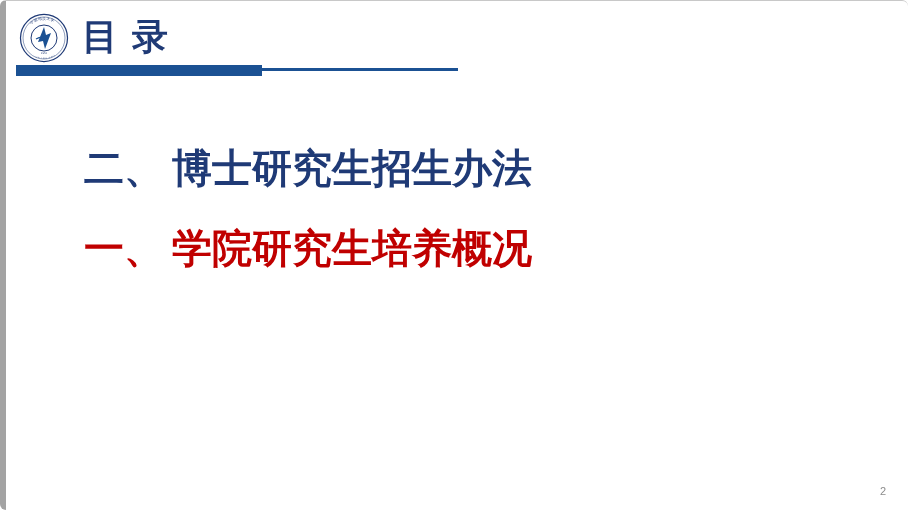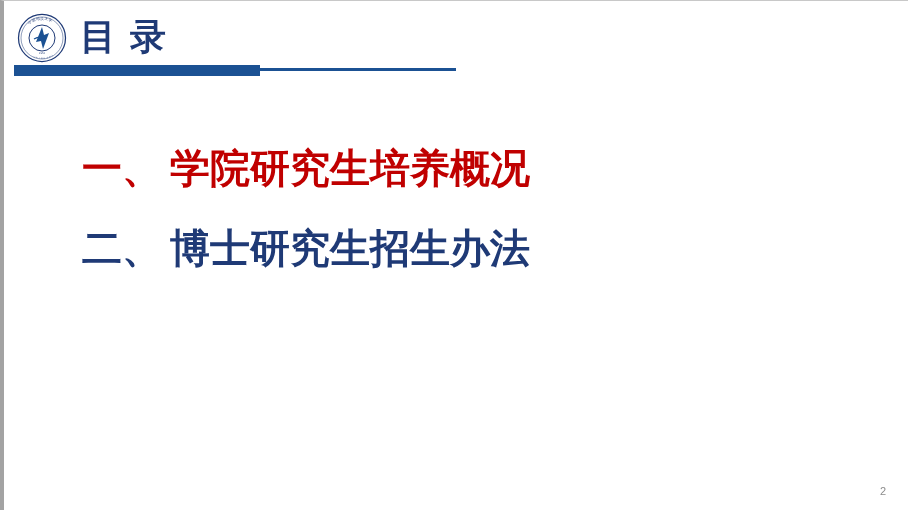--- a/index.html
+++ b/index.html
@@ -13,23 +13,24 @@
     overflow: hidden;
     font-family: "Liberation Sans", "DejaVu Sans", sans-serif;
   }
 
   .slide {
     position: relative;
     width: 908px;
     height: 510px;
     background: #ffffff;
     box-sizing: border-box;
-    border-left: 4px solid #a3a3a3;
+    border-left: 6px solid #a3a3a3;
     border-top: 1px solid #c8c8c8;
     overflow: hidden;
+    border-radius: 6px;
   }
 
   
   .header {
     position: absolute;
     left: 0;
     top: 0;
     width: 908px;
     height: 82px;
   }
@@ -149,26 +150,26 @@
 
     <div class="slide-title">目  录</div>
 
     <div class="divider-thick"></div>
     <div class="divider-thin"></div>
 
   </div>
 
   <div class="toc">
 
+    <div class="toc-item accent-blue">
+      <span class="num">二、</span><span class="label">博士研究生招生办法</span>
+    </div>
+
     <div class="toc-item accent-red">
       <span class="num">一、</span><span class="label">学院研究生培养概况</span>
-    </div>
-
-    <div class="toc-item accent-blue">
-      <span class="num">二、</span><span class="label">博士研究生招生办法</span>
     </div>
 
 
   </div>
 
   <div class="page-number">2</div>
 
 </div>
 
 </body></html>

